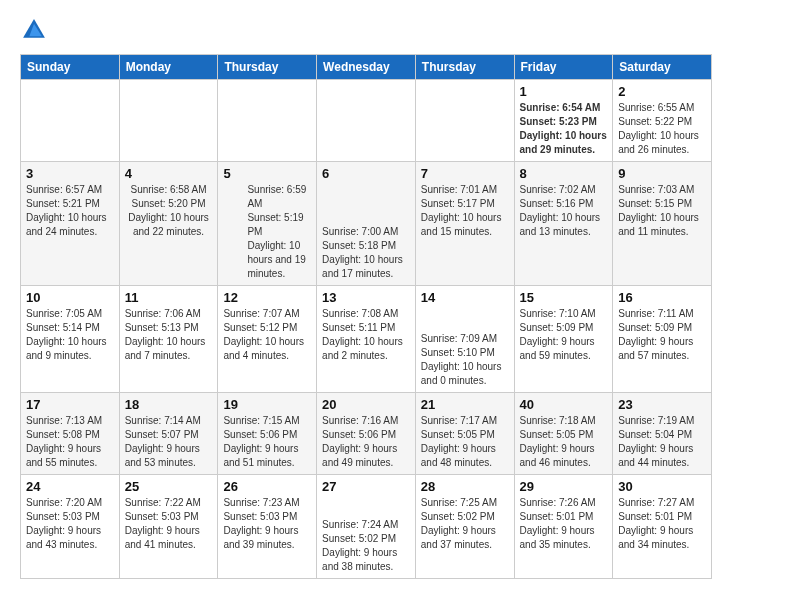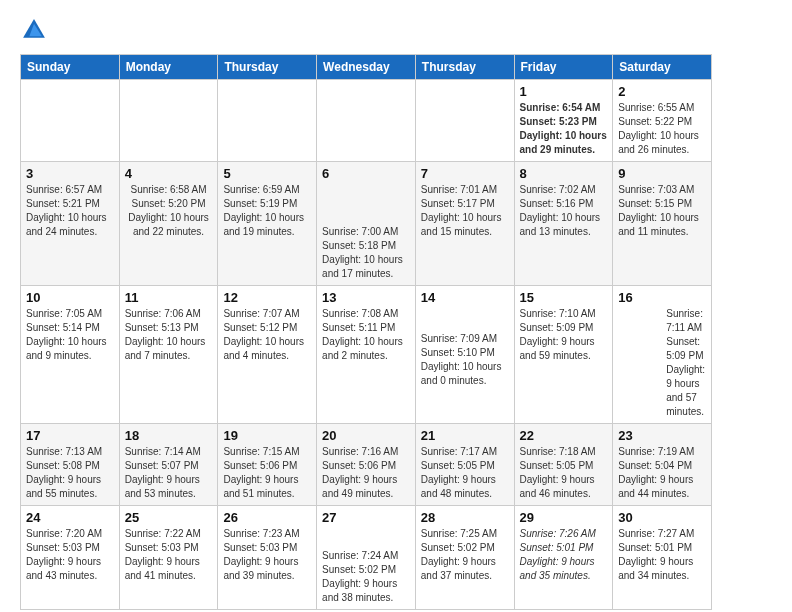--- a/index.html
+++ b/index.html
@@ -151,21 +151,21 @@
 Daylight: 10 hours and 24 minutes.</div>
           </td>
           <td>
             <div class="day-number">4</div>
             <div class="day-info" style="white-space: pre-line; text-align: center;">Sunrise: 6:58 AM
 Sunset: 5:20 PM
 Daylight: 10 hours and 22 minutes.</div>
           </td>
           <td>
             <div class="day-number">5</div>
-            <div class="day-info" style="white-space: pre-line;">Sunrise: 6:59 AM
+            <div class="day-info" style="white-space: pre-line; margin-left: 24px;">Sunrise: 6:59 AM
 Sunset: 5:19 PM
 Daylight: 10 hours and 19 minutes.</div>
           </td>
           <td>
             <div class="day-number">6</div>
             <div class="day-info" style="white-space: pre-line; margin-top: 44px;">Sunrise: 7:00 AM
 Sunset: 5:18 PM
 Daylight: 10 hours and 17 minutes.</div>
           </td>
           <td>
@@ -219,21 +219,21 @@
 Daylight: 10 hours and 0 minutes.</div>
           </td>
           <td>
             <div class="day-number">15</div>
             <div class="day-info" style="white-space: pre-line;">Sunrise: 7:10 AM
 Sunset: 5:09 PM
 Daylight: 9 hours and 59 minutes.</div>
           </td>
           <td>
             <div class="day-number">16</div>
-            <div class="day-info" style="white-space: pre-line; margin-left: 48px;">Sunrise: 7:11 AM
+            <div class="day-info" style="white-space: pre-line;">Sunrise: 7:11 AM
 Sunset: 5:09 PM
 Daylight: 9 hours and 57 minutes.</div>
           </td>
         </tr>
         <tr>
           <td>
             <div class="day-number">17</div>
             <div class="day-info" style="white-space: pre-line;">Sunrise: 7:13 AM
 Sunset: 5:08 PM
 Daylight: 9 hours and 55 minutes.</div>
@@ -256,21 +256,21 @@
 Sunset: 5:06 PM
 Daylight: 9 hours and 49 minutes.</div>
           </td>
           <td>
             <div class="day-number">21</div>
             <div class="day-info" style="white-space: pre-line;">Sunrise: 7:17 AM
 Sunset: 5:05 PM
 Daylight: 9 hours and 48 minutes.</div>
           </td>
           <td>
-            <div class="day-number">22</div>
+            <div class="day-number">40</div>
             <div class="day-info" style="white-space: pre-line;">Sunrise: 7:18 AM
 Sunset: 5:05 PM
 Daylight: 9 hours and 46 minutes.</div>
           </td>
           <td>
             <div class="day-number">23</div>
             <div class="day-info" style="white-space: pre-line;">Sunrise: 7:19 AM
 Sunset: 5:04 PM
 Daylight: 9 hours and 44 minutes.</div>
           </td>
@@ -301,21 +301,21 @@
 Daylight: 9 hours and 38 minutes.</div>
           </td>
           <td>
             <div class="day-number">28</div>
             <div class="day-info" style="white-space: pre-line;">Sunrise: 7:25 AM
 Sunset: 5:02 PM
 Daylight: 9 hours and 37 minutes.</div>
           </td>
           <td>
             <div class="day-number">29</div>
-            <div class="day-info" style="white-space: pre-line; font-style: italic;">Sunrise: 7:26 AM
+            <div class="day-info" style="white-space: pre-line;">Sunrise: 7:26 AM
 Sunset: 5:01 PM
 Daylight: 9 hours and 35 minutes.</div>
           </td>
           <td>
             <div class="day-number">30</div>
             <div class="day-info" style="white-space: pre-line;">Sunrise: 7:27 AM
 Sunset: 5:01 PM
 Daylight: 9 hours and 34 minutes.</div>
           </td>
         </tr>

